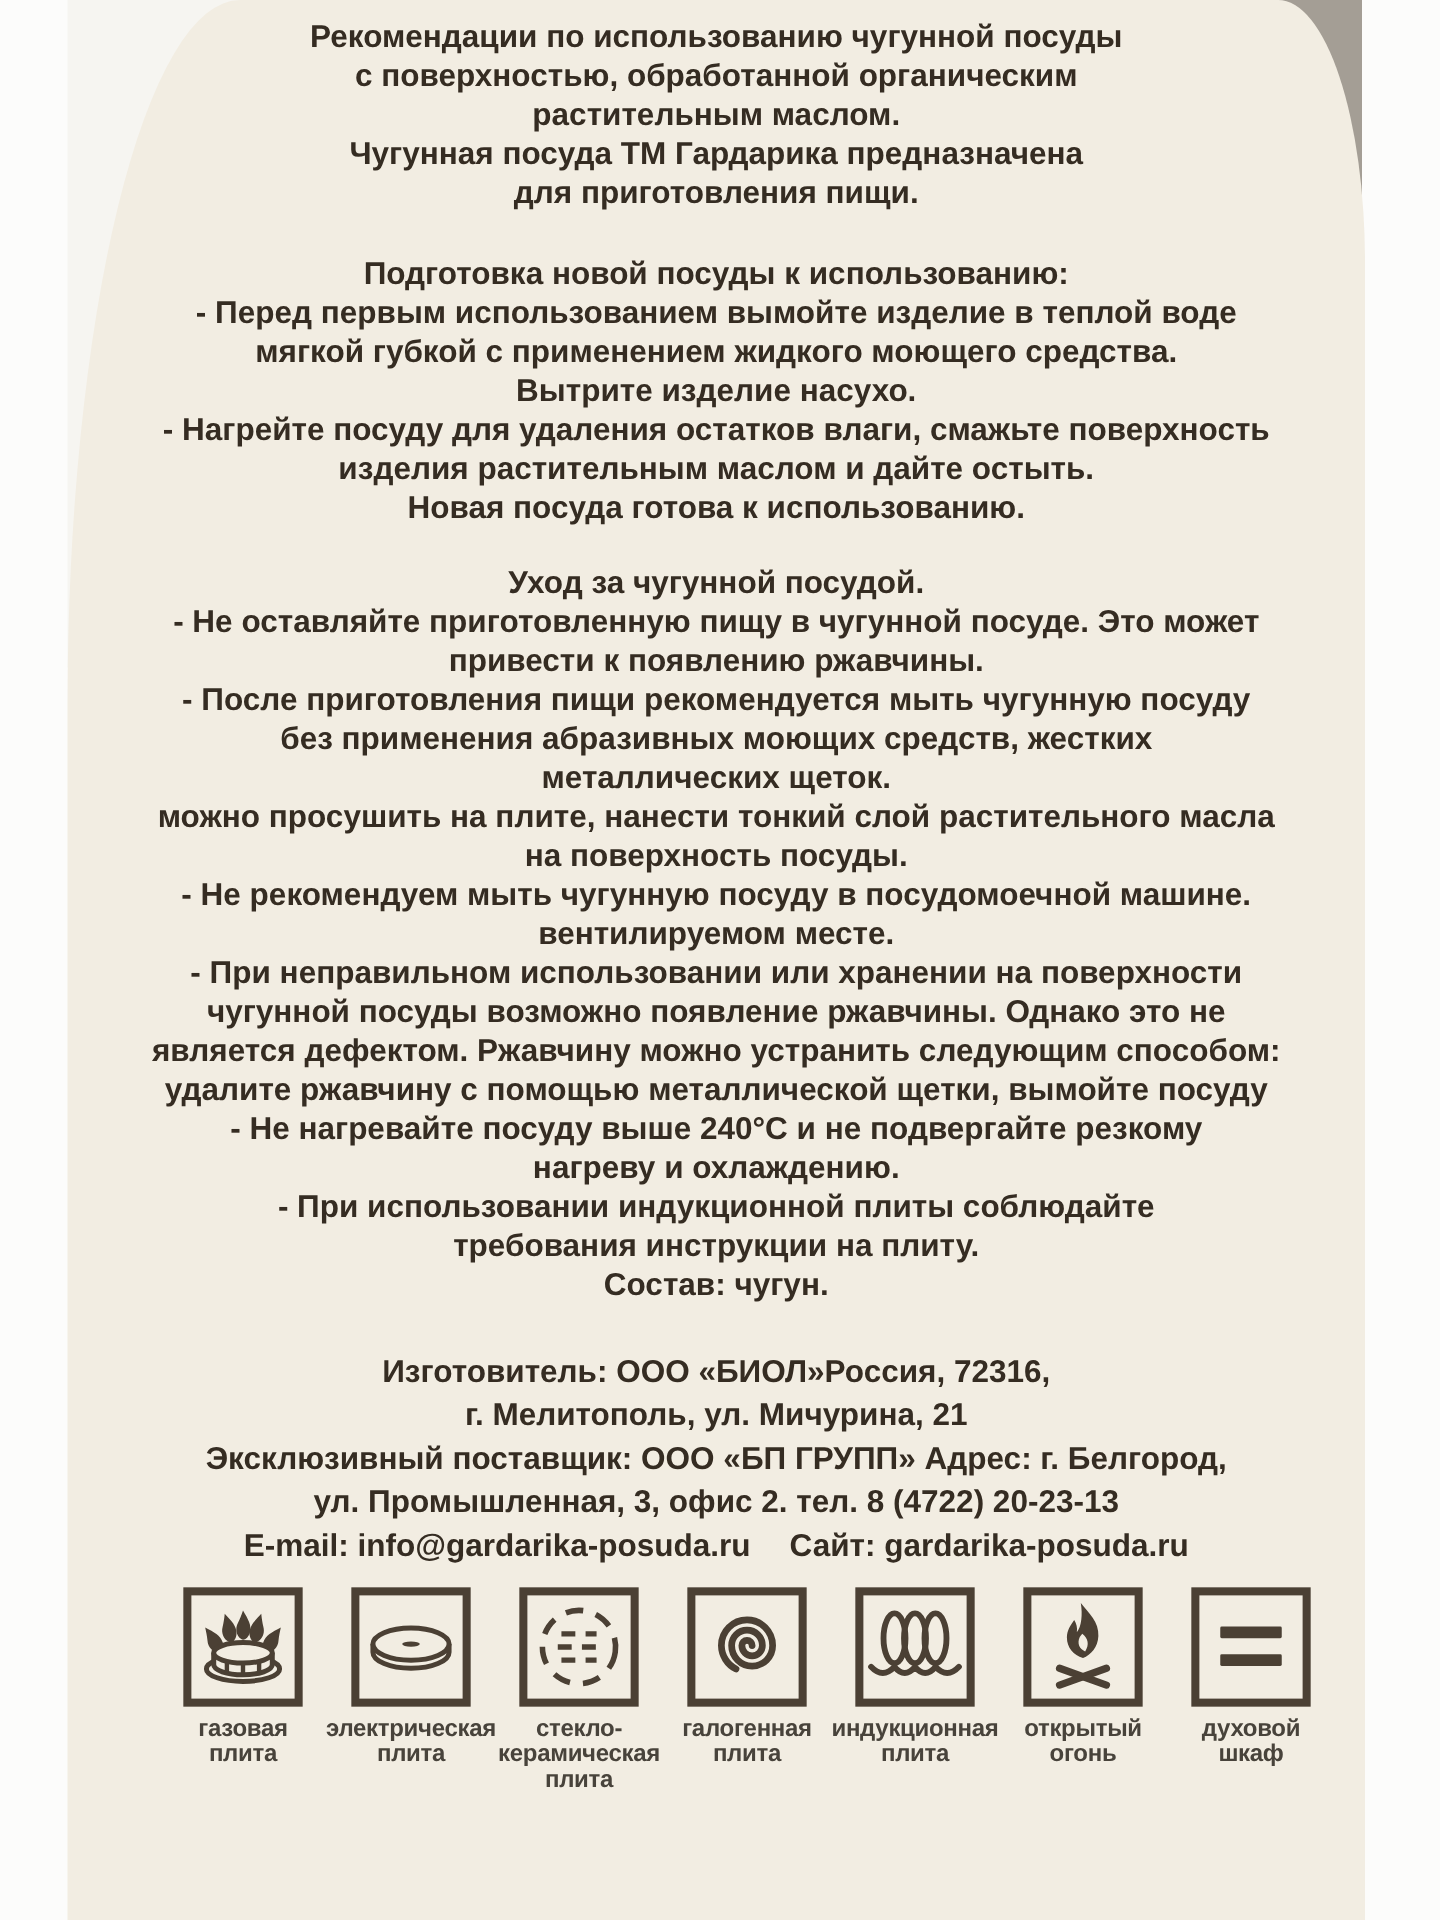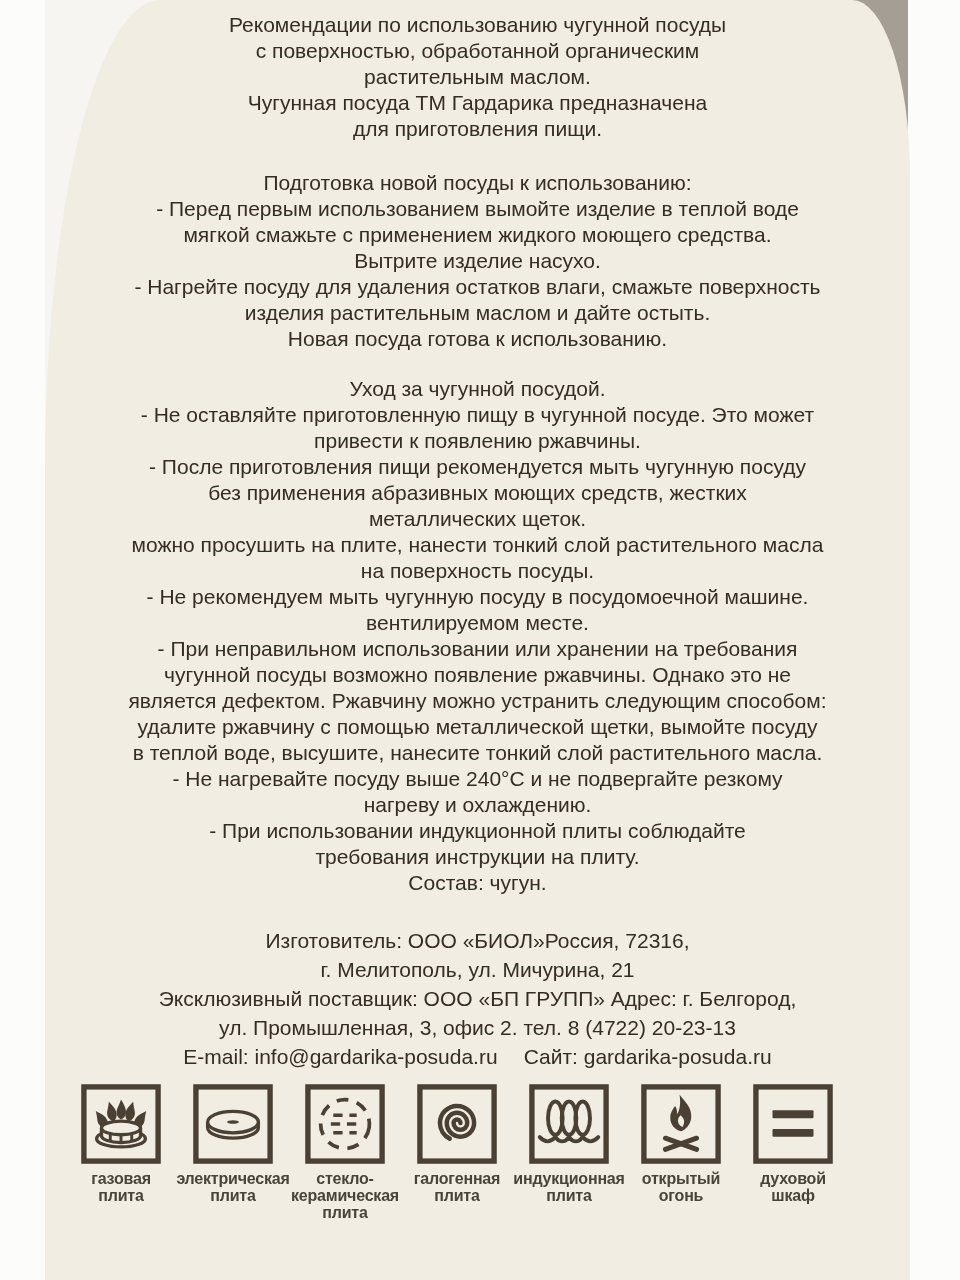--- a/index.html
+++ b/index.html
@@ -20,29 +20,29 @@
   }
   .corner-lite{position:absolute;left:45px;top:0;width:125px;height:445px;background:var(--corner-lite);}
   .corner-grey{position:absolute;left:788px;top:0;width:120px;height:196px;background:var(--corner-grey);}
   .sheet{
     position:absolute;left:45px;top:0;width:865px;height:1280px;
     background:var(--label-bg);
     border-top-left-radius:115px 470px;
     border-top-right-radius:58px 175px;
     padding-top:12px;
   }
-  .txt-block{color:var(--text);font-weight:400;font-size:21px;line-height:26px;text-align:center;}
+  .txt-block{color:var(--text);font-weight:700;font-size:21px;line-height:26px;text-align:center;}
   .ln{white-space:nowrap;}
   #block-header{margin-bottom:28px;}
   #block-preparation{margin-bottom:24px;}
   #block-care{margin-bottom:30px;}
   #block-manufacturer{line-height:29px;}
   .email-gap{display:inline-block;width:26px;}
   .icons-row{
-    display:flex;justify-content:flex-start;align-items:flex-start;
+    display:flex;justify-content:flex-end;align-items:flex-start;
     padding:0 20px;margin-top:12px;
   }
   .icon-cell{width:112px;display:flex;flex-direction:column;align-items:center;}
   .icon-cell svg{width:82px;height:82px;display:block;}
   .icon-caption{
     margin-top:5px;font-size:16px;line-height:17px;font-weight:700;
     color:var(--caption);text-align:center;white-space:pre-line;letter-spacing:-0.2px;
   }
 </style>
 </head>
@@ -57,43 +57,42 @@
     <div class="ln">Рекомендации по использованию чугунной посуды</div>
     <div class="ln">с поверхностью, обработанной органическим</div>
     <div class="ln">растительным маслом.</div>
     <div class="ln">Чугунная посуда ТМ Гардарика предназначена</div>
     <div class="ln">для приготовления пищи.</div>
   </div>
 
   <div class="txt-block" id="block-preparation">
     <div class="ln">Подготовка новой посуды к использованию:</div>
     <div class="ln">- Перед первым использованием вымойте изделие в теплой воде</div>
-    <div class="ln">мягкой смажьте с применением жидкого моющего средства.</div>
+    <div class="ln">мягкой губкой с применением жидкого моющего средства.</div>
     <div class="ln">Вытрите изделие насухо.</div>
     <div class="ln">- Нагрейте посуду для удаления остатков влаги, смажьте поверхность</div>
     <div class="ln">изделия растительным маслом и дайте остыть.</div>
     <div class="ln">Новая посуда готова к использованию.</div>
   </div>
 
   <div class="txt-block" id="block-care">
     <div class="ln">Уход за чугунной посудой.</div>
     <div class="ln">- Не оставляйте приготовленную пищу в чугунной посуде. Это может</div>
     <div class="ln">привести к появлению ржавчины.</div>
     <div class="ln">- После приготовления пищи рекомендуется мыть чугунную посуду</div>
     <div class="ln">без применения абразивных моющих средств, жестких</div>
     <div class="ln">металлических щеток.</div>
     <div class="ln">можно просушить на плите, нанести тонкий слой растительного масла</div>
     <div class="ln">на поверхность посуды.</div>
     <div class="ln">- Не рекомендуем мыть чугунную посуду в посудомоечной машине.</div>
     <div class="ln">вентилируемом месте.</div>
-    <div class="ln">- При неправильном использовании или хранении на требования</div>
+    <div class="ln">- При неправильном использовании или хранении на поверхности</div>
     <div class="ln">чугунной посуды возможно появление ржавчины. Однако это не</div>
     <div class="ln">является дефектом. Ржавчину можно устранить следующим способом:</div>
     <div class="ln">удалите ржавчину с помощью металлической щетки, вымойте посуду</div>
-    <div class="ln">в теплой воде, высушите, нанесите тонкий слой растительного масла.</div>
     <div class="ln">- Не нагревайте посуду выше 240°С и не подвергайте резкому</div>
     <div class="ln">нагреву и охлаждению.</div>
     <div class="ln">- При использовании индукционной плиты соблюдайте</div>
     <div class="ln">требования инструкции на плиту.</div>
     <div class="ln">Состав: чугун.</div>
   </div>
 
   <div class="txt-block" id="block-manufacturer">
     <div class="ln">Изготовитель: ООО «БИОЛ»Россия, 72316,</div>
     <div class="ln">г. Мелитополь, ул. Мичурина, 21</div>

